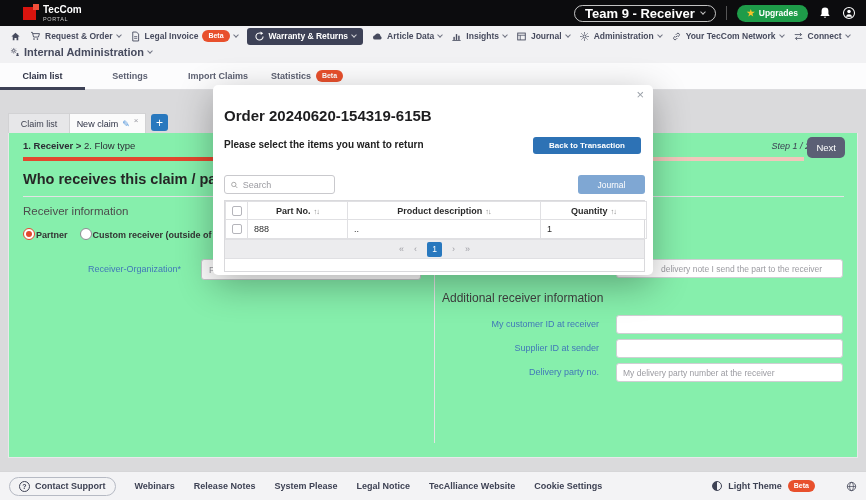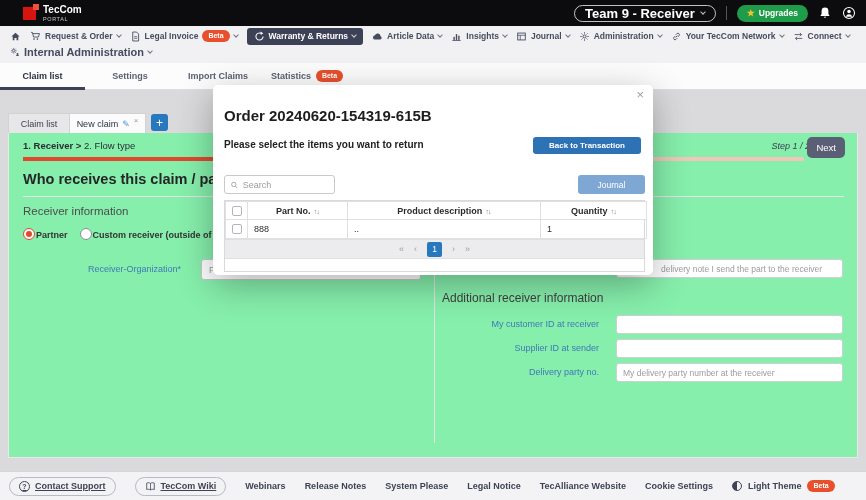--- a/index.html
+++ b/index.html
@@ -96,21 +96,21 @@
   .mtable td.ck, .mtable th.ck { text-align:center; padding-left:0; }
   .sort { font-size:7.5px; color:#888; letter-spacing:-1px; margin-left:3px; font-weight:normal; }
   .cbx { width:10px; height:10px; border:1px solid #b5b5bb; border-radius:2px; background:#fff; display:inline-block; vertical-align:middle; cursor:pointer; }
   .pgbar { height:19px; background:#ececee; display:flex; align-items:center; justify-content:center; gap:10px; color:#a0a0a6; font-size:9px; border-top:1px solid #e0e0e3; }
   .pgbtn { cursor:pointer; }
   .pgnum { width:15px; height:15px; background:#2878be; color:#fff; border-radius:2px; display:flex; align-items:center; justify-content:center; font-size:8.5px; cursor:pointer; }
   .emptyrow { height:13px; background:#fff; border-top:1px solid #e0e0e3; }
 
   
   .footer { position:absolute; left:0; top:471px; width:866px; height:29px; background:#f3f3f5; border-top:1px solid #d6d6d8; display:flex; align-items:center; gap:19px; padding:0 9px; font-size:9px; font-weight:600; color:#3e4254; white-space:nowrap; }
-  .pill { display:flex; align-items:center; gap:5px; border:1px solid #b6bac4; border-radius:11px; padding:3px 9px; background:transparent; font-family:inherit; font-size:9px; font-weight:600; color:#3e4254; cursor:pointer;text-decoration:underline; }
+  .pill { display:flex; align-items:center; gap:5px; border:1px solid #b6bac4; border-radius:11px; padding:3px 9px; background:transparent; font-family:inherit; font-size:9px; font-weight:600; color:#3e4254; cursor:pointer; }
   .flink { cursor:pointer;text-align:right; }
   .theme-group { margin-left:auto; display:flex; align-items:center; gap:6px; cursor:pointer; }
   .lang-group { display:flex; align-items:center; gap:5px; margin-left:12px; cursor:pointer; }
   .halfmoon { width:10px; height:10px; border-radius:50%; border:1px solid #3e4254; background:linear-gradient(90deg,#3e4254 50%,transparent 50%); }
   .qcirc { width:11px; height:11px; border:1.2px solid #3e4254; border-radius:50%; display:inline-flex; align-items:center; justify-content:center; font-size:7px; font-weight:bold; }
 </style>
 </head>
 <body>
 
 <div class="screen">
@@ -366,27 +366,20 @@
       </div>
       <div class="emptyrow"></div>
     </div>
   </div>
 
   <footer class="footer">
     <button class="pill">
       <span class="qcirc">?</span>
       <span>Contact Support</span>
     </button>
-    <button class="pill">
-      <svg viewBox="0 0 16 16" width="11" height="11">
-          <path d="M8 3.5C6.5 2.3 4.2 2.2 2.5 3v9.5c1.7-.8 4-.7 5.5.5 1.5-1.2 3.8-1.3 5.5-.5V3c-1.7-.8-4-.7-5.5.5z" fill="none" stroke="currentColor" stroke-width="1.2"></path>
-          <path d="M8 3.5v9.5" stroke="currentColor" stroke-width="1.1"></path>
-        </svg>
-      <span>TecCom Wiki</span>
-    </button>
     <span class="flink">Webinars</span>
     <span class="flink">Release Notes</span>
     <span class="flink">System Please</span>
     <span class="flink">Legal Notice</span>
     <span class="flink">TecAlliance Website</span>
     <span class="flink">Cookie Settings</span>
     <span class="theme-group">
       <span class="halfmoon"></span>
       <span>Light Theme</span>
       <span class="beta">Beta</span>

